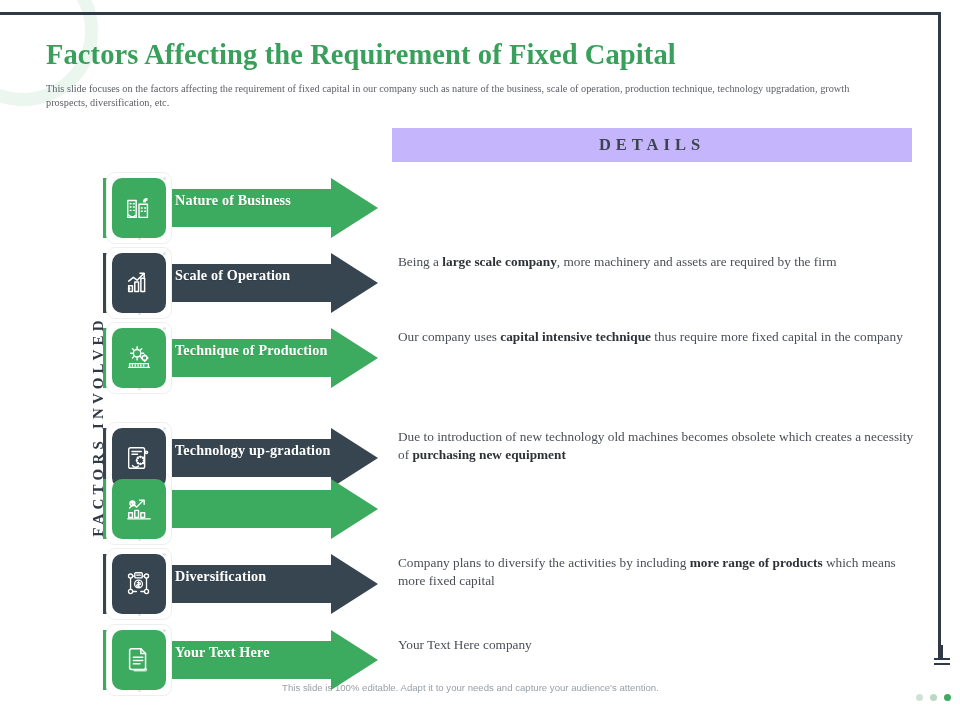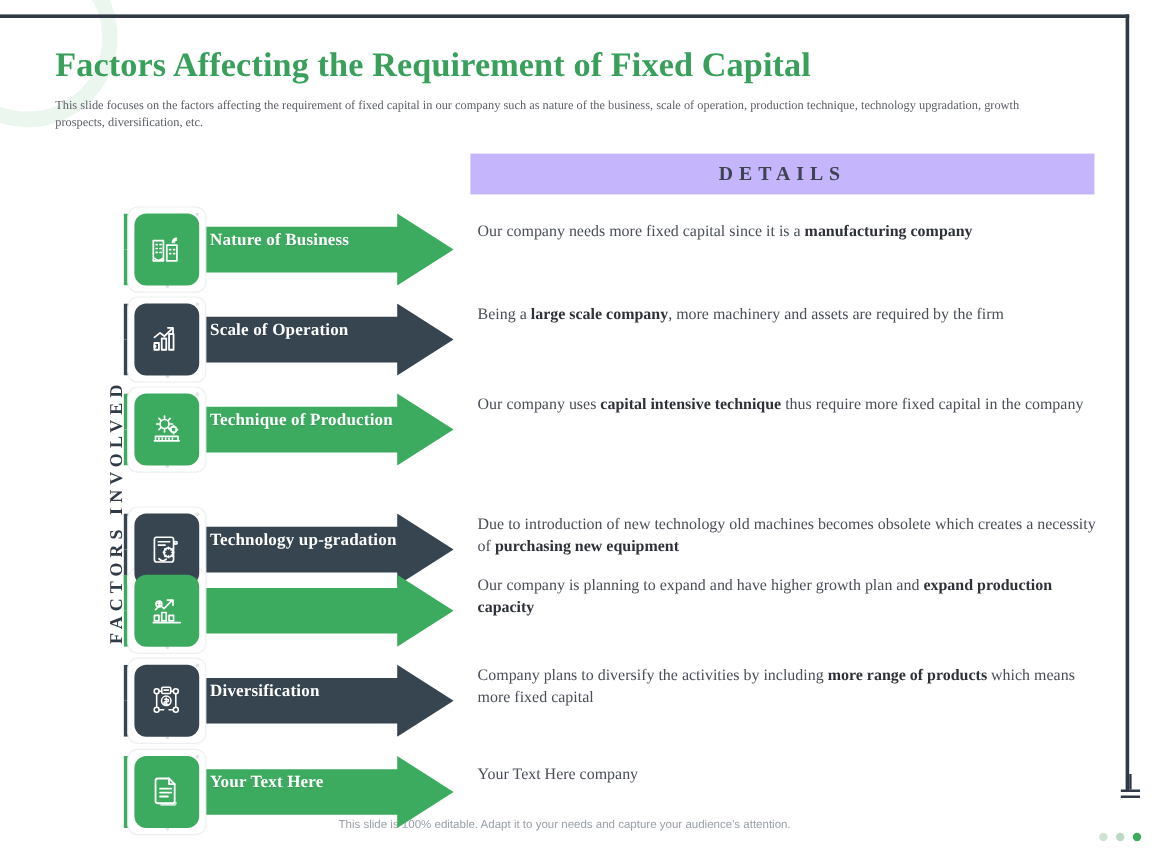--- a/index.html
+++ b/index.html
@@ -156,21 +156,20 @@
         <svg width="30" height="30" viewBox="0 0 32 32" fill="none" stroke="#fff" stroke-width="1.5" stroke-linecap="round" stroke-linejoin="round">
       <rect x="4" y="8" width="9" height="18"></rect>
           <rect x="16" y="12" width="9" height="14"></rect>
       <path d="M6.5 11.5h1M10 11.5h1M6.5 15h1M10 15h1M6.5 18.5h1M10 18.5h1"></path>
       <path d="M18.5 16h1M22 16h1M18.5 19.5h1M22 19.5h1"></path>
       <path d="M21 9.5a3.5 3.5 0 0 1 3.5-3.5M22.5 9.5a2 2 0 0 1 2-2"></path>
       <path d="M5 23.5c2.5 2.5 5 2.5 7 .5"></path>
     </svg>
       </div>
       <div class="arrow-label">Nature of Business</div>
-      <div class="detail-text" style="top: 14px;"><span>Our company needs more fixed capital since it is a </span><b>manufacturing company</b></div>
     </div>
     <div class="row" style="top: 245px;">
       <div class="arrow-wrap">
         <svg class="arrow-svg" width="275" height="60" viewBox="0 0 275 60">
       <path d="M0 0 L14 0 L6 15 L14 30 L0 30 Z" fill="#36454f"></path>
       <path d="M0 30 L14 30 L6 45 L14 60 L0 60 Z" fill="#36454f"></path>
       <path d="M8 11 L228 11 L228 0 L275 30 L228 60 L228 49 L8 49 Z" fill="#36454f"></path>
     </svg>
       </div>
       <div class="icon-card"></div>
@@ -245,21 +244,20 @@
       <path d="M6 15l4-4 3.5 3 7-7"></path>
           <path d="M16.5 6.5h5V11"></path>
       <circle cx="9" cy="10" r="2.6"></circle>
           <path d="M9 8.4v3.2M7.9 9.3h2.2"></path>
       <rect x="5" y="20" width="4" height="5"></rect>
           <rect x="11.5" y="17.5" width="4" height="7.5"></rect>
       <rect x="18" y="20" width="4" height="5"></rect>
       <path d="M4 26.5h24"></path>
     </svg>
       </div>
-      <div class="detail-text" style="top: 8px;"><span>Our company is planning to expand and have higher growth plan and </span><b>expand production capacity</b></div>
     </div>
     <div class="row" style="top: 546px;">
       <div class="arrow-wrap">
         <svg class="arrow-svg" width="275" height="60" viewBox="0 0 275 60">
       <path d="M0 0 L14 0 L6 15 L14 30 L0 30 Z" fill="#36454f"></path>
       <path d="M0 30 L14 30 L6 45 L14 60 L0 60 Z" fill="#36454f"></path>
       <path d="M8 11 L228 11 L228 0 L275 30 L228 60 L228 49 L8 49 Z" fill="#36454f"></path>
     </svg>
       </div>
       <div class="icon-card"></div>

